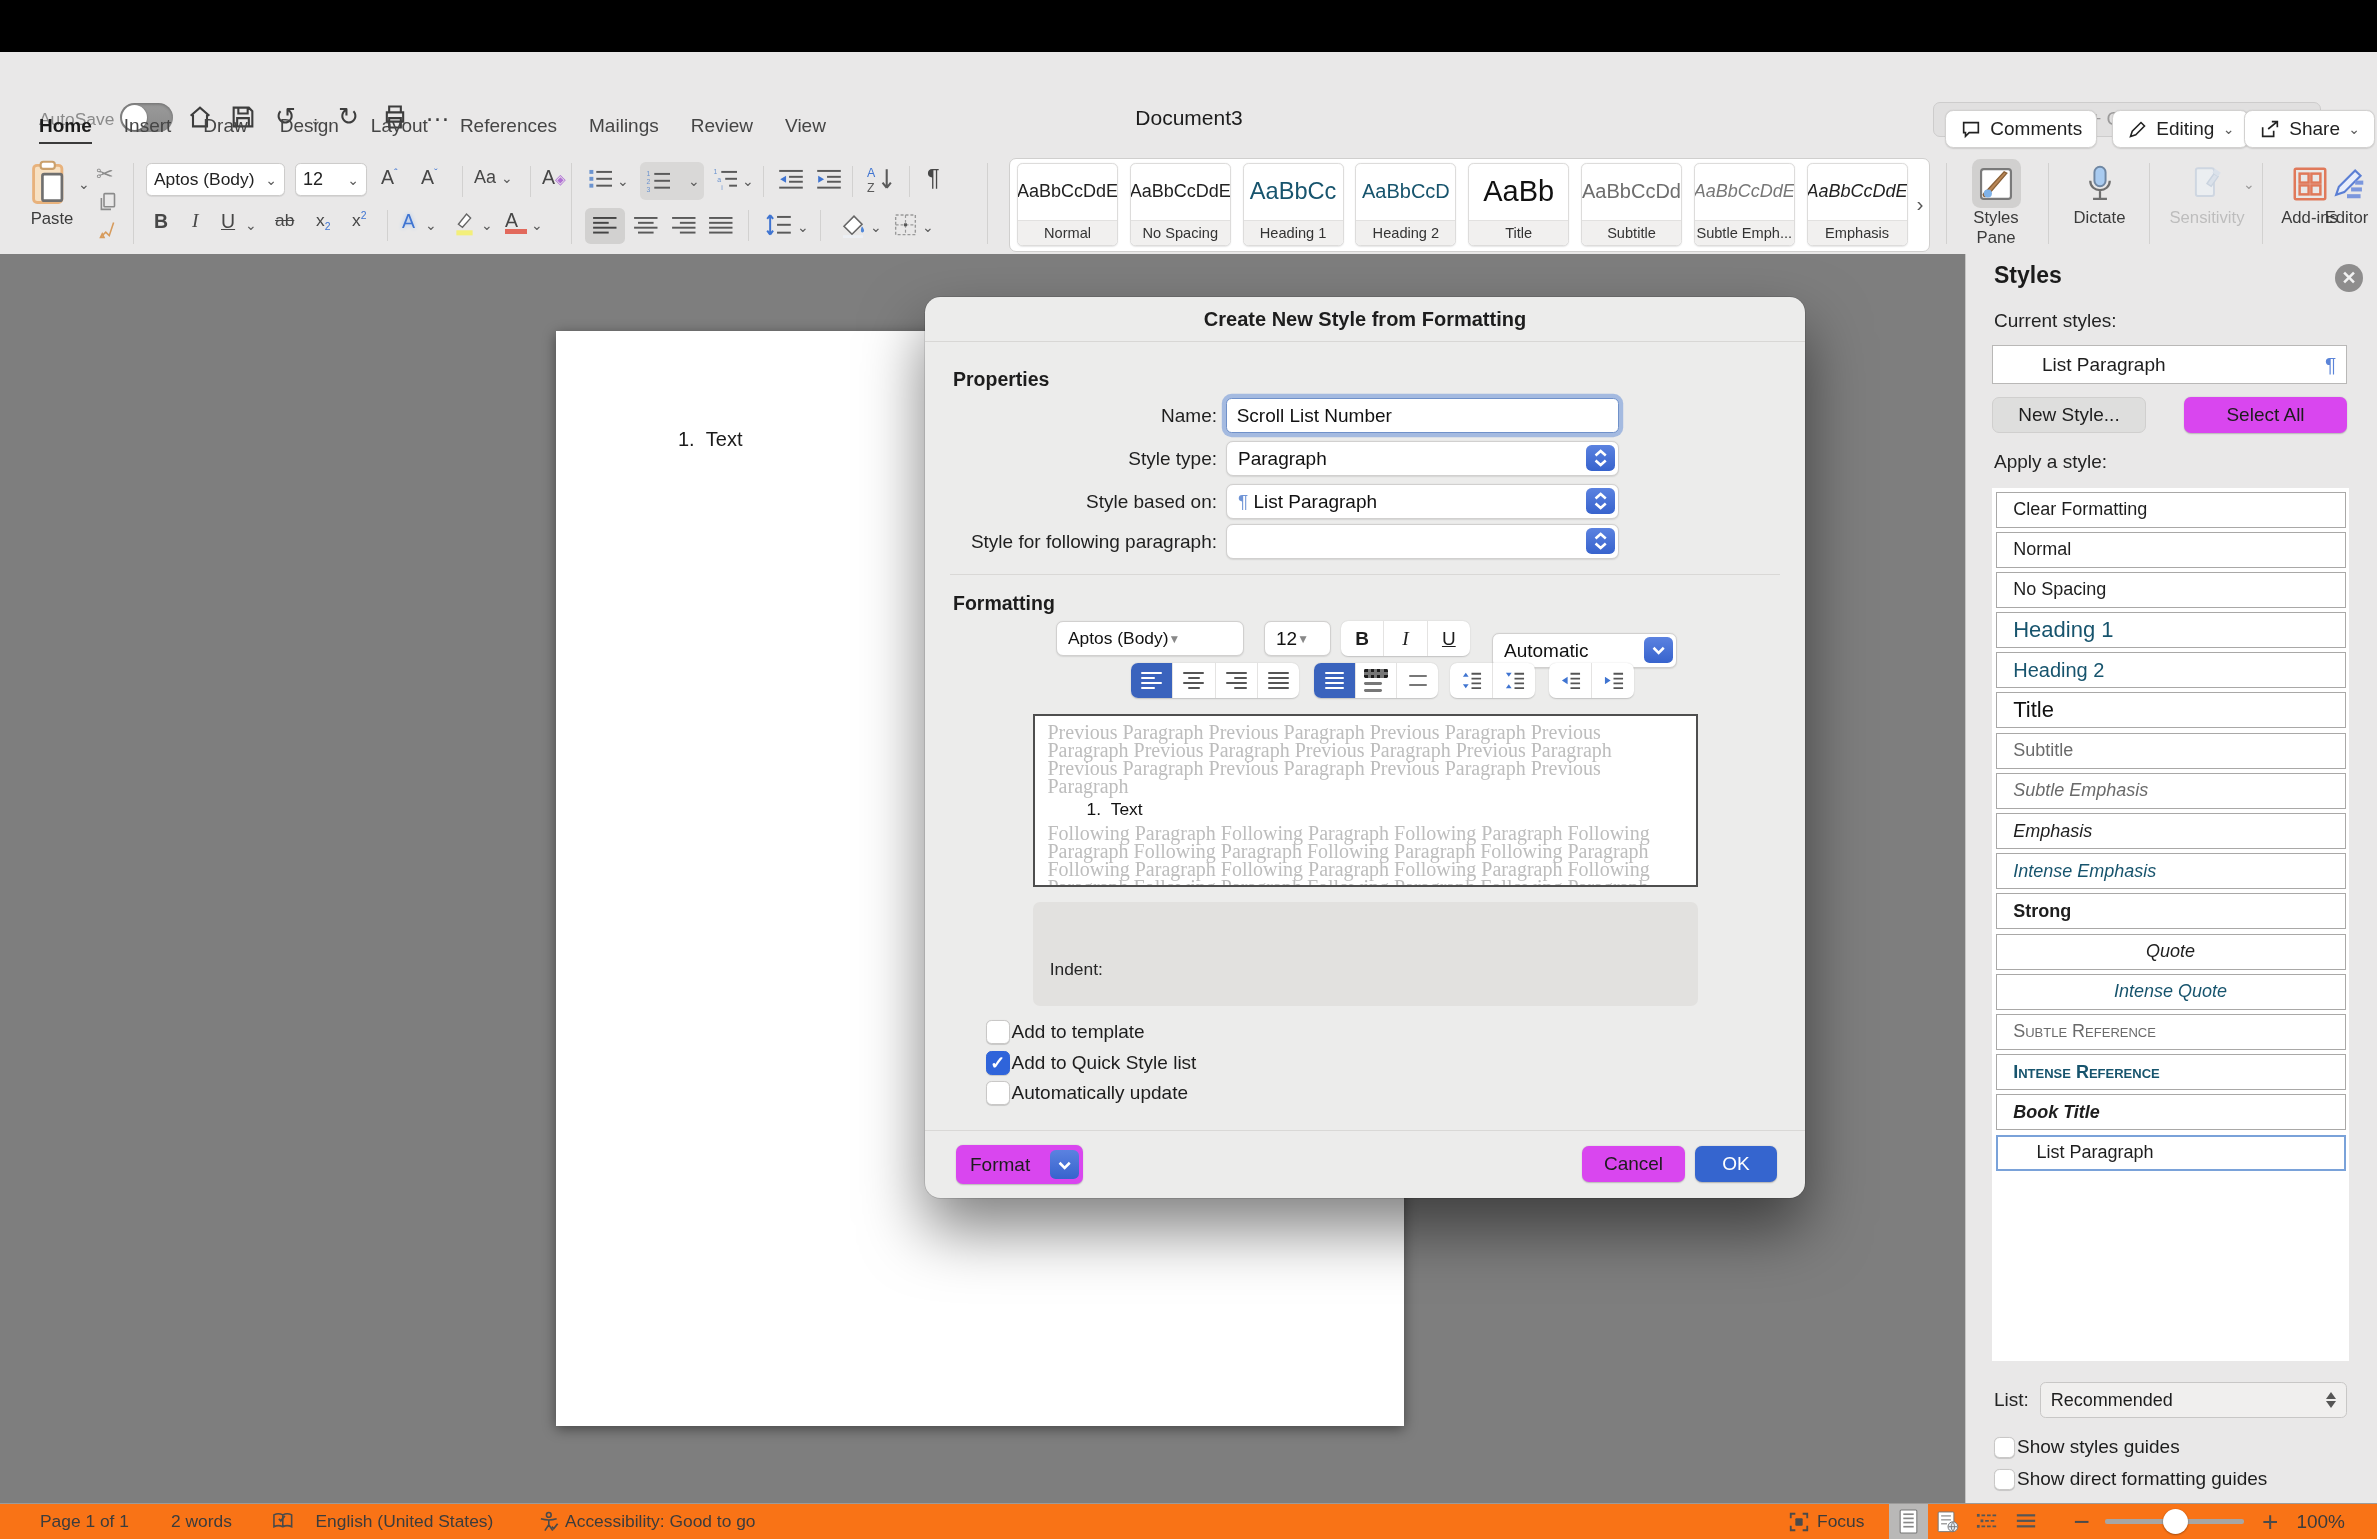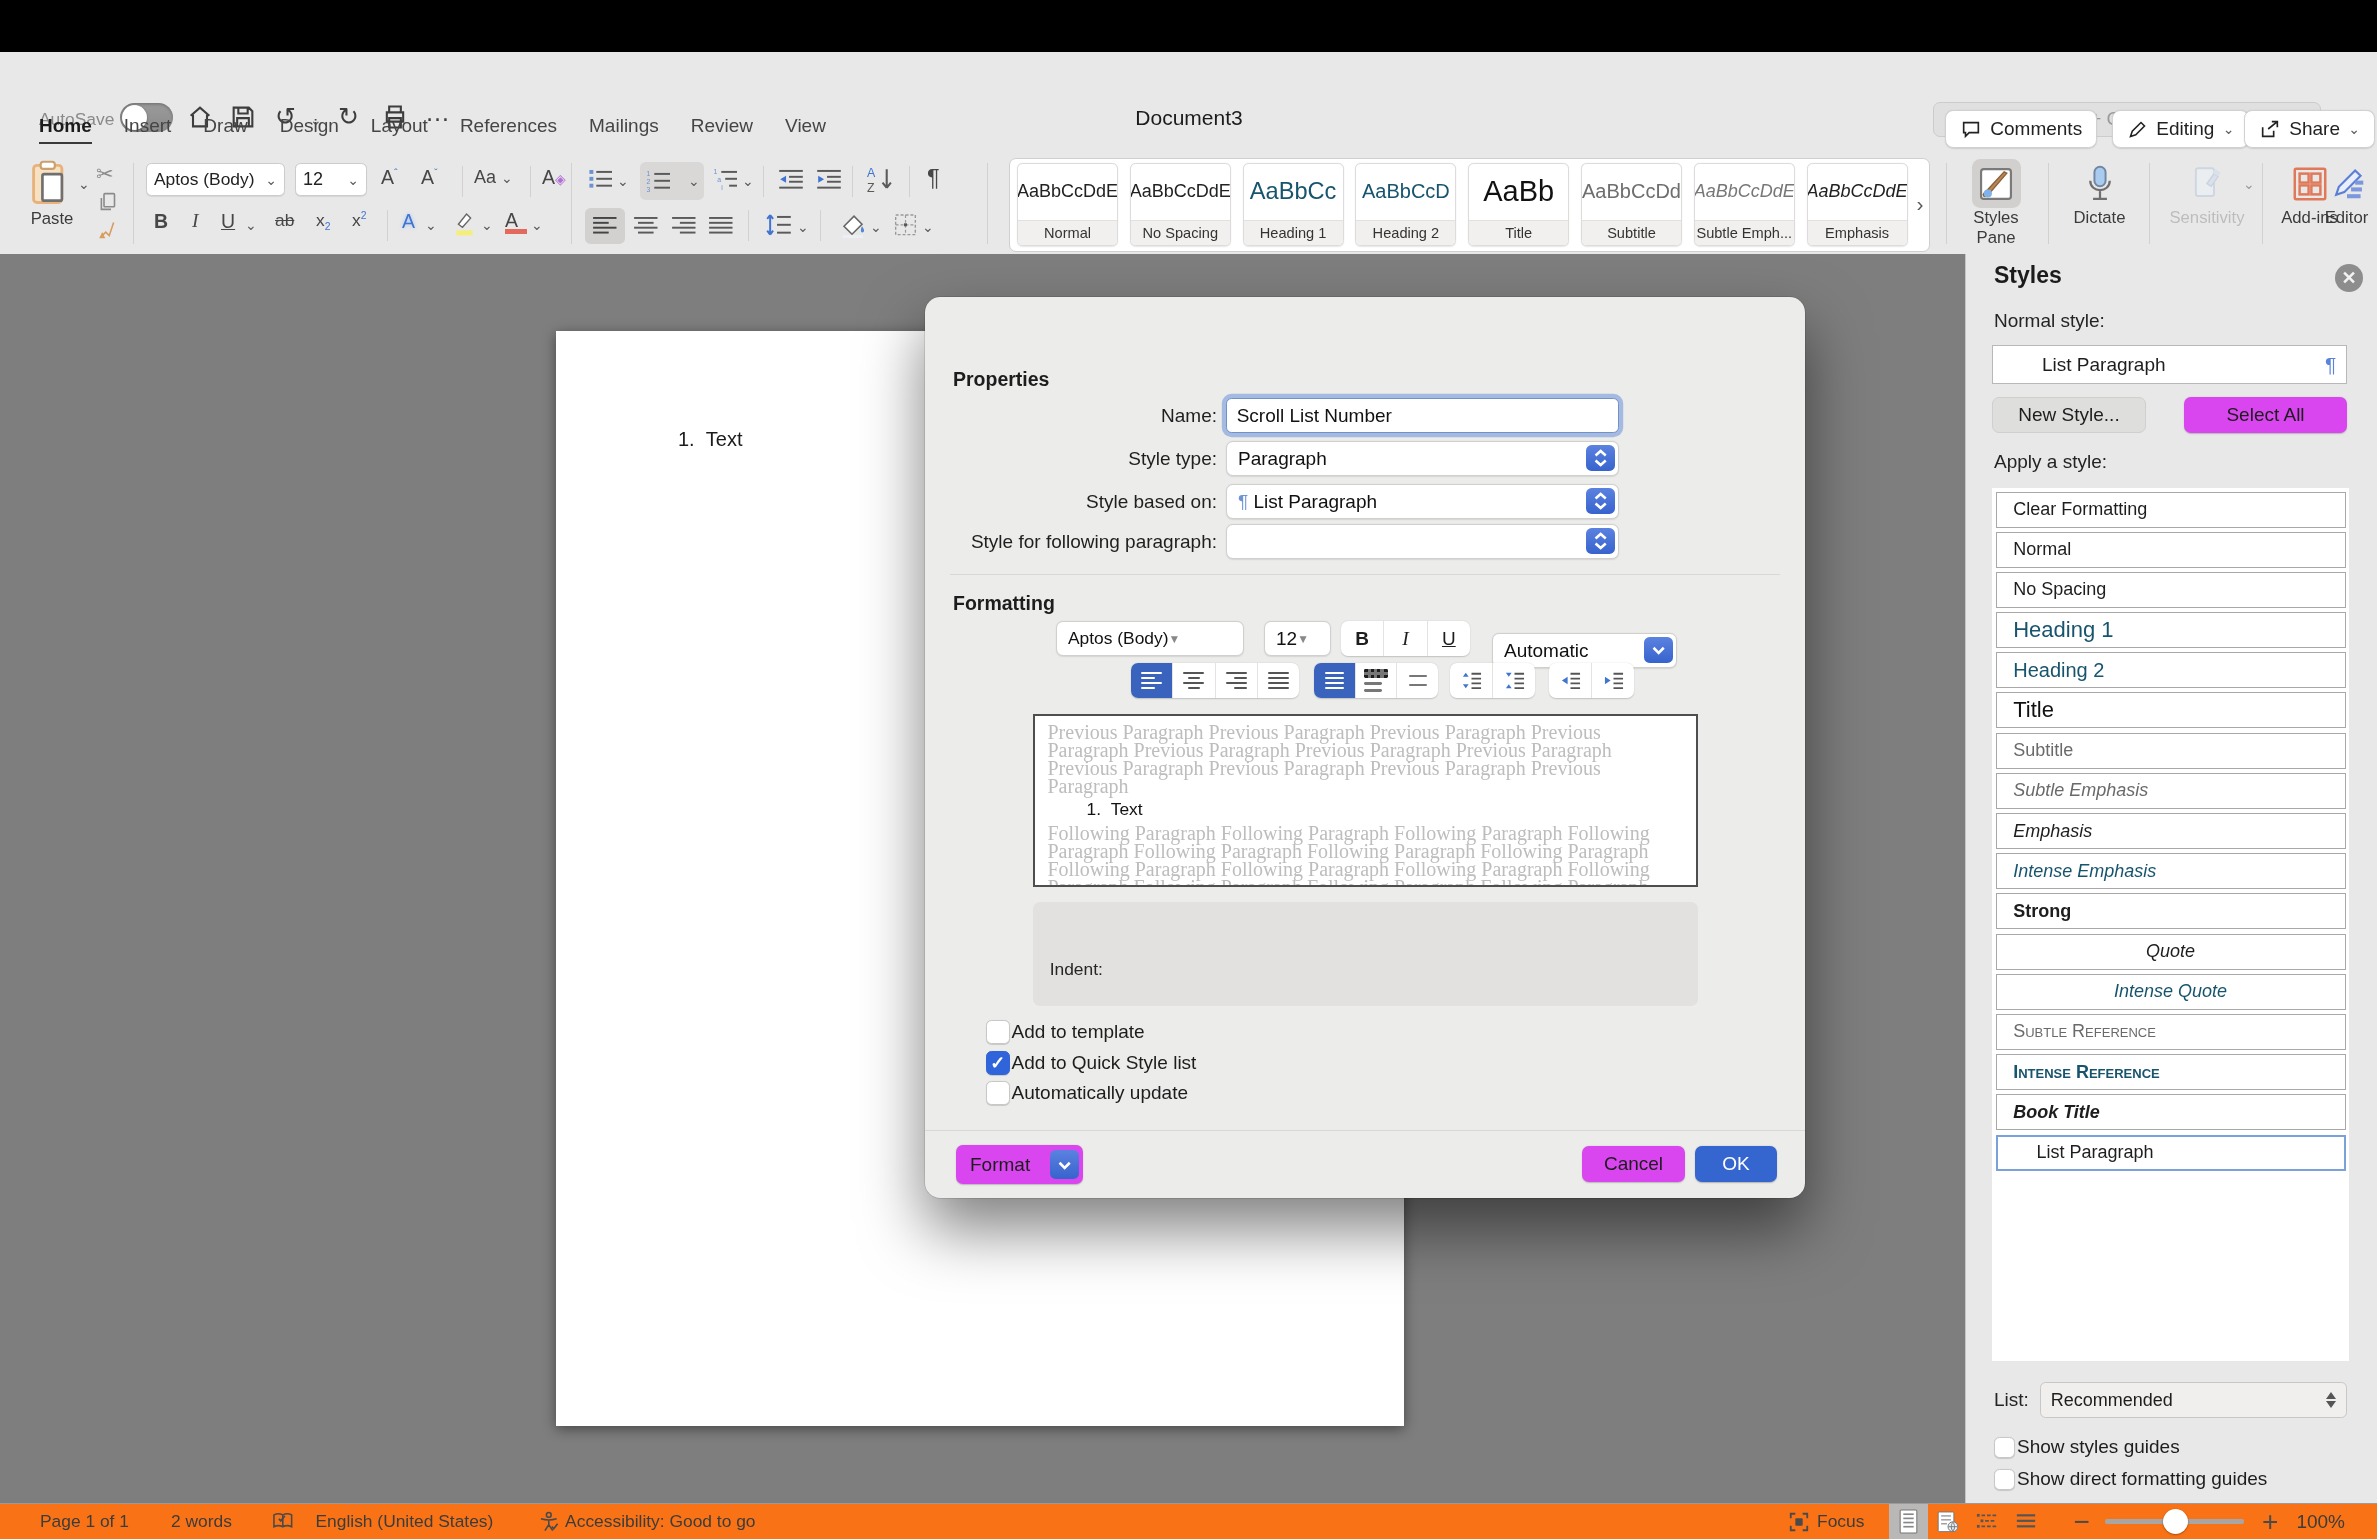--- a/index.html
+++ b/index.html
@@ -541,20 +541,21 @@
 
 <div class="abs" id="canvas">
   <div class="abs" id="page">
     <div class="abs" id="page-text">
       <span>1.</span>&nbsp;&nbsp;<span>Text</span>
     </div>
   </div>
 </div>
 
 <div class="abs" id="dialog">
+  <div class="abs" id="dlg-header">Create New Style from Formatting</div>
 
   <div class="abs dlg-section" style="left:28px;top:71px">Properties</div>
 
   <div class="dlg-label" style="left:42px;top:101px">Name:</div>
   <input class="abs" id="dlg-name" style="left: 301px; top: 101px; width: 393px;" value="Scroll List Number">
 
   <div class="dlg-label" style="left:42px;top:144px">Style type:</div>
   <div class="fld" style="left:301px;top:144px;width:393px">
     <span class="val">Paragraph</span>
     <span class="stepper">
@@ -767,21 +768,21 @@
     </div>
   <div class="btn primary" style="left:770px;top:849px;width:82px">
       <span>OK</span>
     </div>
 </div>
 
 <div class="abs" id="stylespane">
   <div class="abs" id="pane-title">Styles</div>
   <div class="abs" id="pane-close">✕</div>
 
-  <div class="abs pane-lbl" style="left:28px;top:56px">Normal style:</div>
+  <div class="abs pane-lbl" style="left:28px;top:56px">Current styles:</div>
   <div class="abs" id="current-box">
     <span style="margin-left:49px;font-size:19px">List Paragraph</span>
     <span style="margin-left:auto;margin-right:9.7px;color:#5b84d8;font-size:21px">¶</span>
   </div>
 
   <div class="btn abs" id="new-style-btn">
       <span>New Style...</span>
     </div>
   <div class="btn white abs" id="select-all-btn">
       <span>Select All</span>

